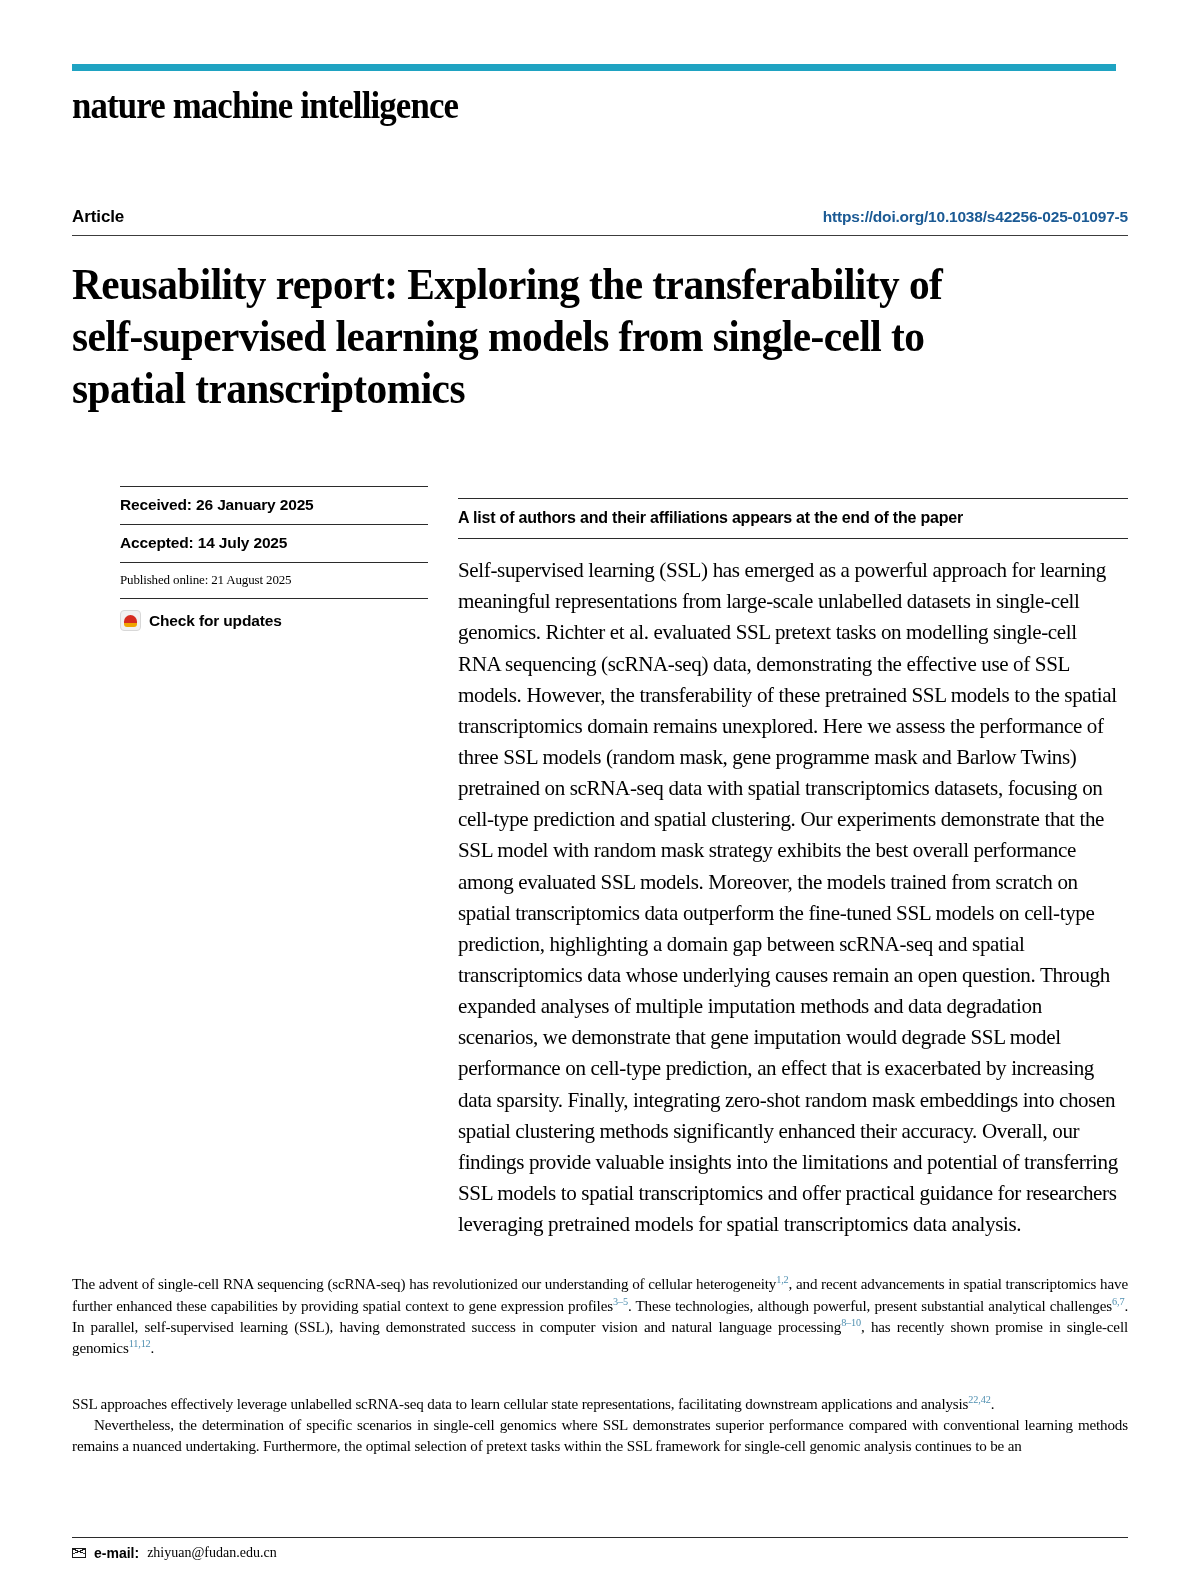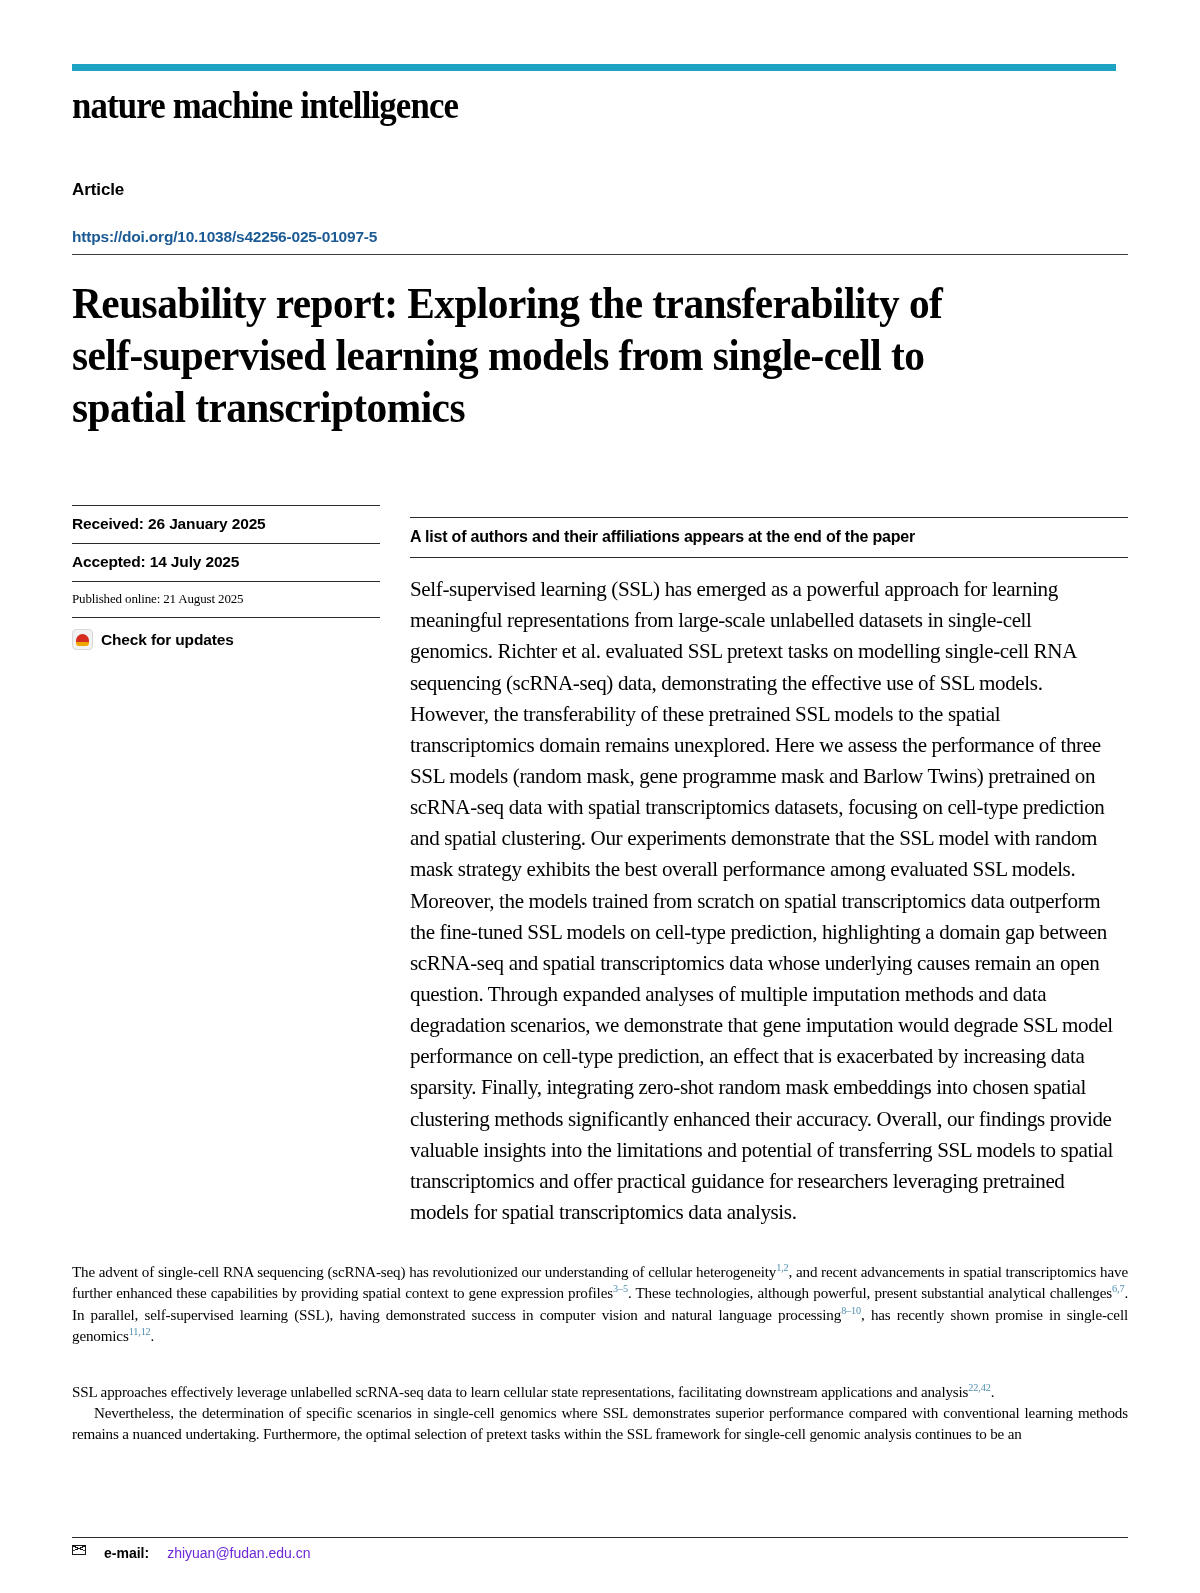--- a/index.html
+++ b/index.html
@@ -44,21 +44,20 @@
   }
 
   
   .article-row {
     margin-top: 56px;
     display: flex;
     align-items: baseline;
     justify-content: space-between;
     border-bottom: 1.5px solid #3c3c3c;
     padding-bottom: 8px;
-    flex-direction: column;
   }
   .article-kicker {
     font-size: 17px;
     font-weight: 700;
     letter-spacing: -0.1px;
   }
   .doi-link {
     font-size: 15.5px;
     font-weight: 600;
     color: #1b5a94;
@@ -84,20 +83,21 @@
   .meta-abstract {
     display: flex;
     margin-top: 72px;
     gap: 0;
   }
   .meta-col {
     width: 330px;
     flex: 0 0 330px;
     padding-right: 22px;
     box-sizing: border-box;
+    margin-left: 48px;
   }
   .meta-item {
     border-top: 1.3px solid #2b2b2b;
     padding: 9px 0 10px 0;
     font-size: 15.5px;
     font-weight: 700;
     letter-spacing: -0.15px;
   }
   .meta-item.serif {
     font-family: "Liberation Serif", serif;
@@ -199,21 +199,22 @@
   .email-block {
     position: absolute;
     left: 72px;
     right: 72px;
     bottom: 96px;
     border-top: 1.2px solid #2b2b2b;
     padding-top: 7px;
     font-family: "Liberation Serif", serif;
     font-size: 14.6px;
     display: flex;
-    gap: 18px;
+    align-items: center;
+    gap: 8px;
   }
   .mail-icon {
     display: inline-block;
     width: 14px;
     height: 10px;
     border: 1.2px solid #1a1a1a;
     position: relative;
     flex: 0 0 14px;
     box-sizing: border-box;
   }
@@ -222,21 +223,21 @@
     position: absolute;
     left: 0; top: 0;
     width: 100%; height: 100%;
     background:
       linear-gradient(to bottom right, transparent calc(50% - 0.6px), #1a1a1a calc(50% - 0.6px), #1a1a1a calc(50% + 0.6px), transparent calc(50% + 0.6px)),
       linear-gradient(to bottom left, transparent calc(50% - 0.6px), #1a1a1a calc(50% - 0.6px), #1a1a1a calc(50% + 0.6px), transparent calc(50% + 0.6px));
     background-size: 100% 60%, 100% 60%;
     background-repeat: no-repeat;
   }
   .email-label { font-weight: 700; font-family: "Liberation Sans", sans-serif; font-size: 14px;}
-  .email-addr { color: #6d28d9; text-decoration: none; font-family: Liberation Sans, sans-serif; font-size: 14px;}
+  .email-addr { color: #000000; text-decoration: none; font-family: Liberation Serif, serif; font-size: 14px;}
 </style>
 </head>
 <body>
 
 <div class="page">
 
   <div class="teal-bar"></div>
   <div class="masthead">nature machine intelligence</div>
 
   <div class="article-row">

